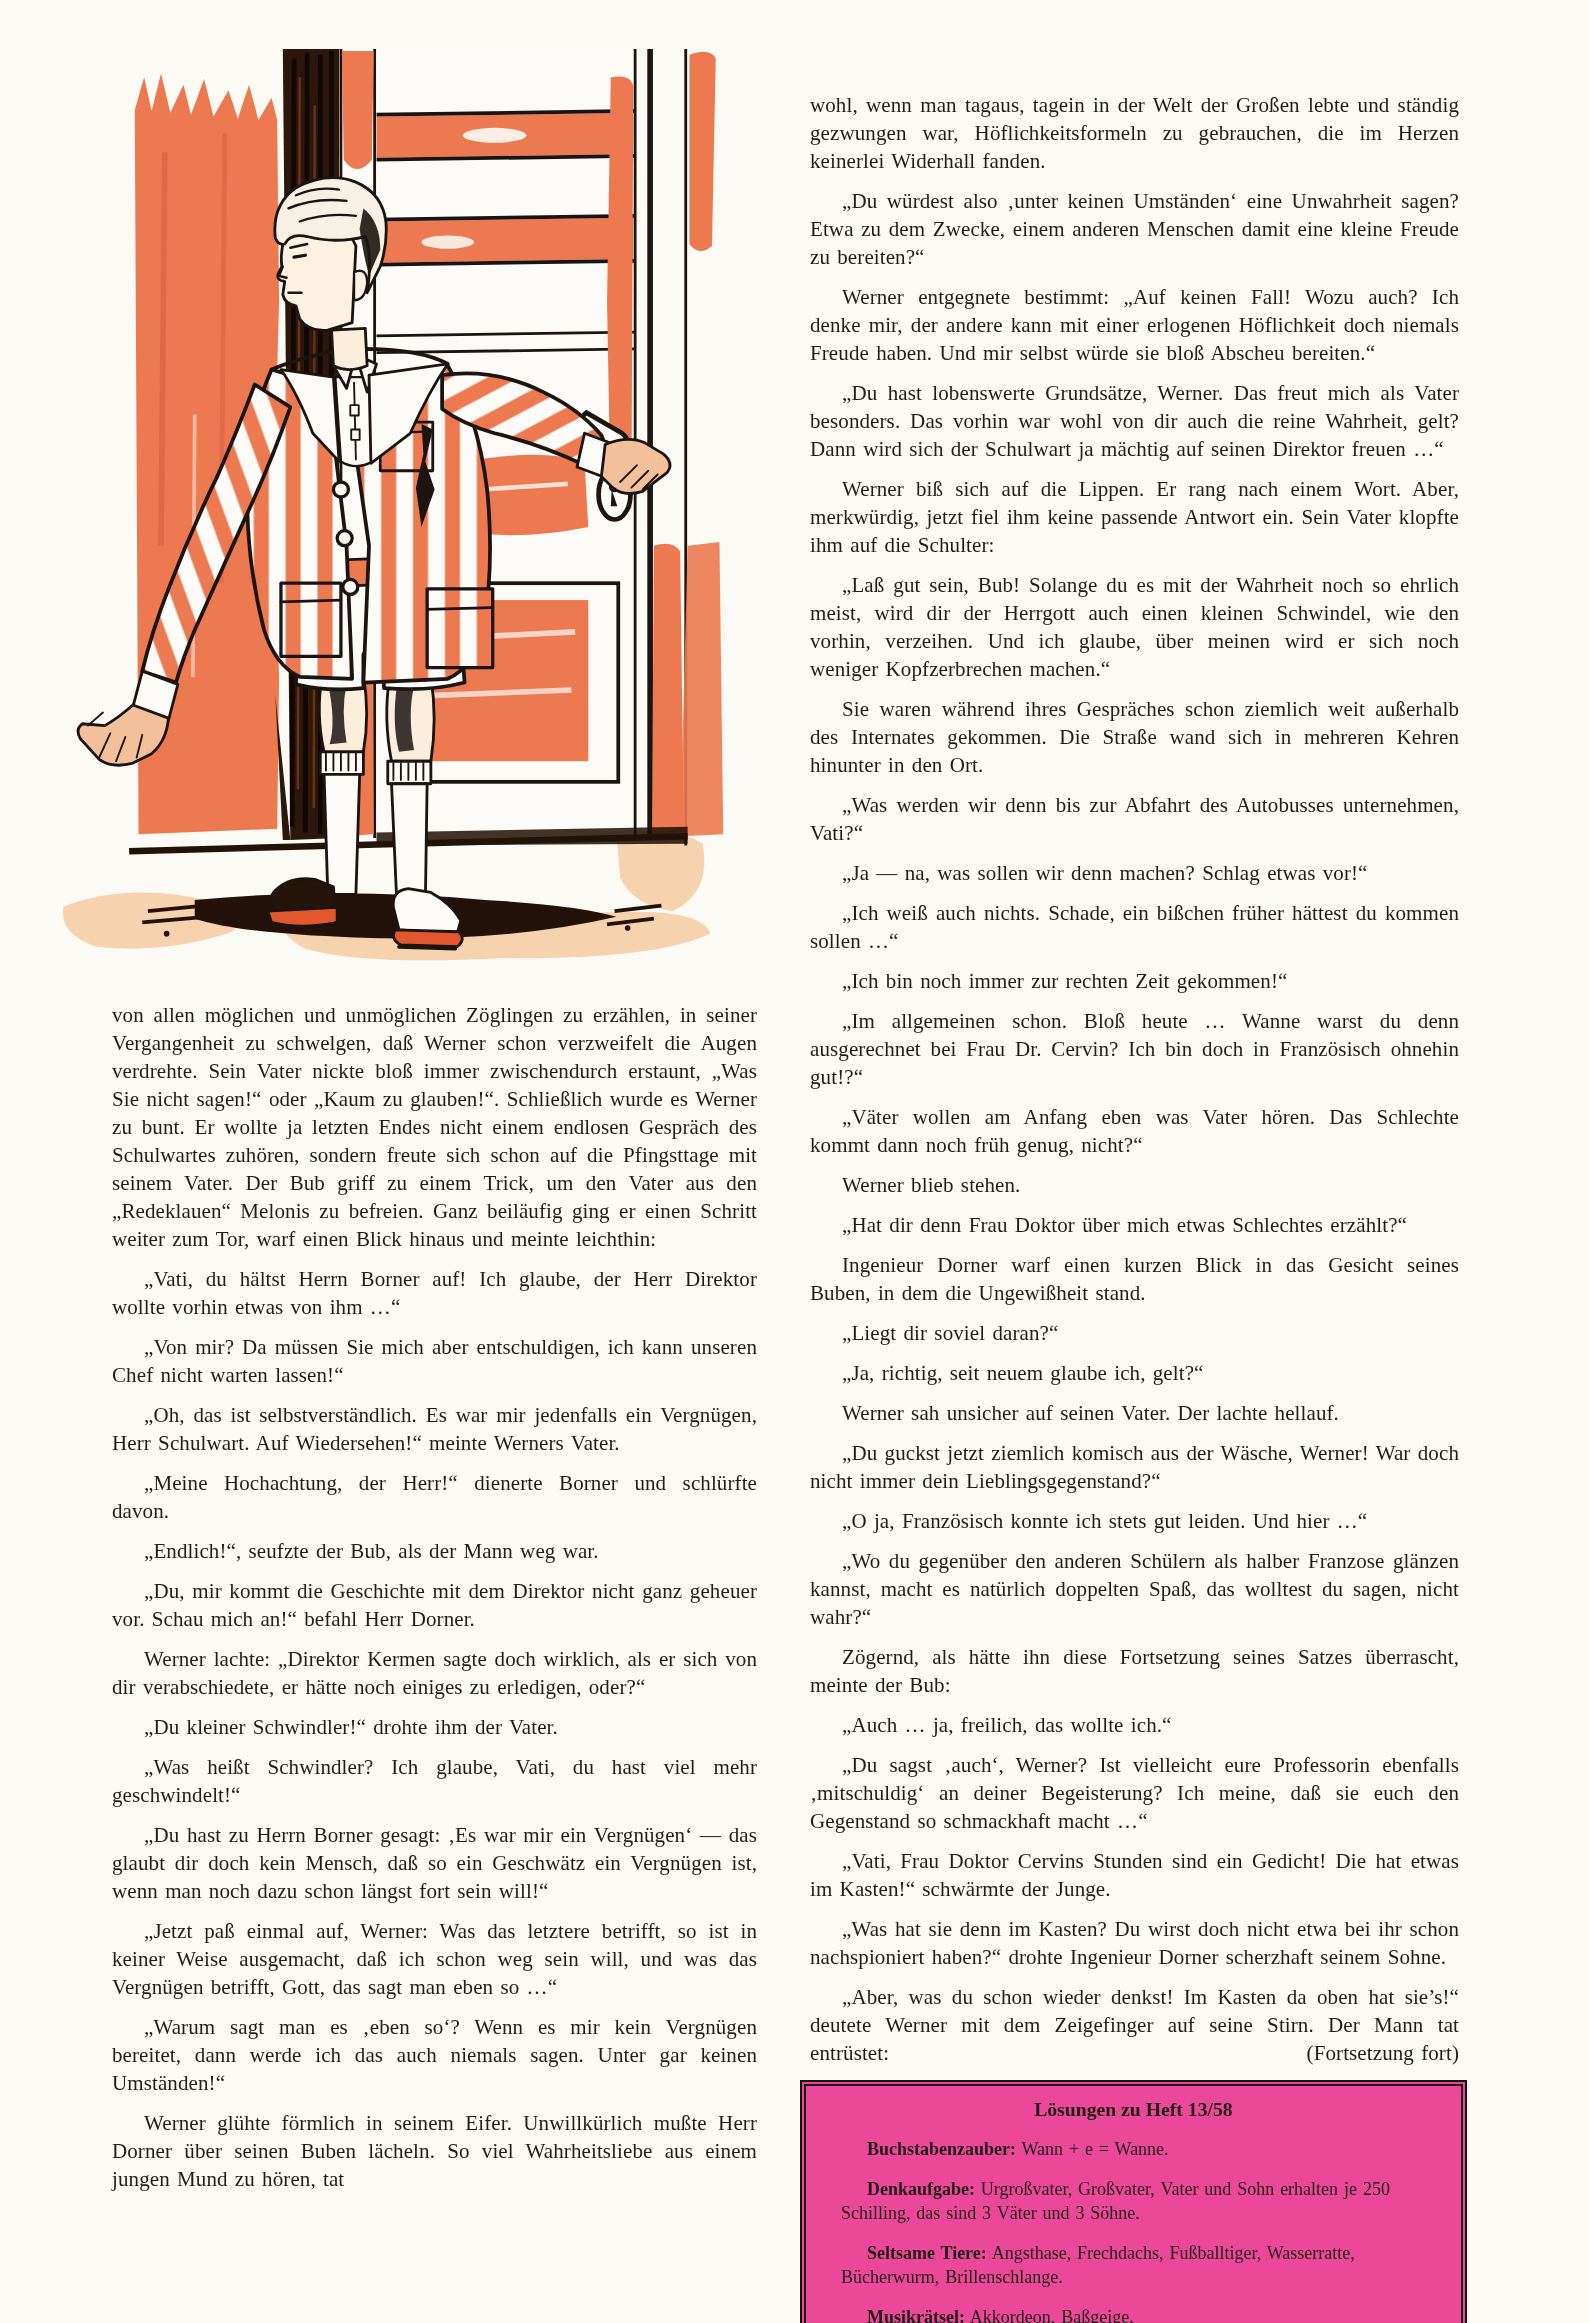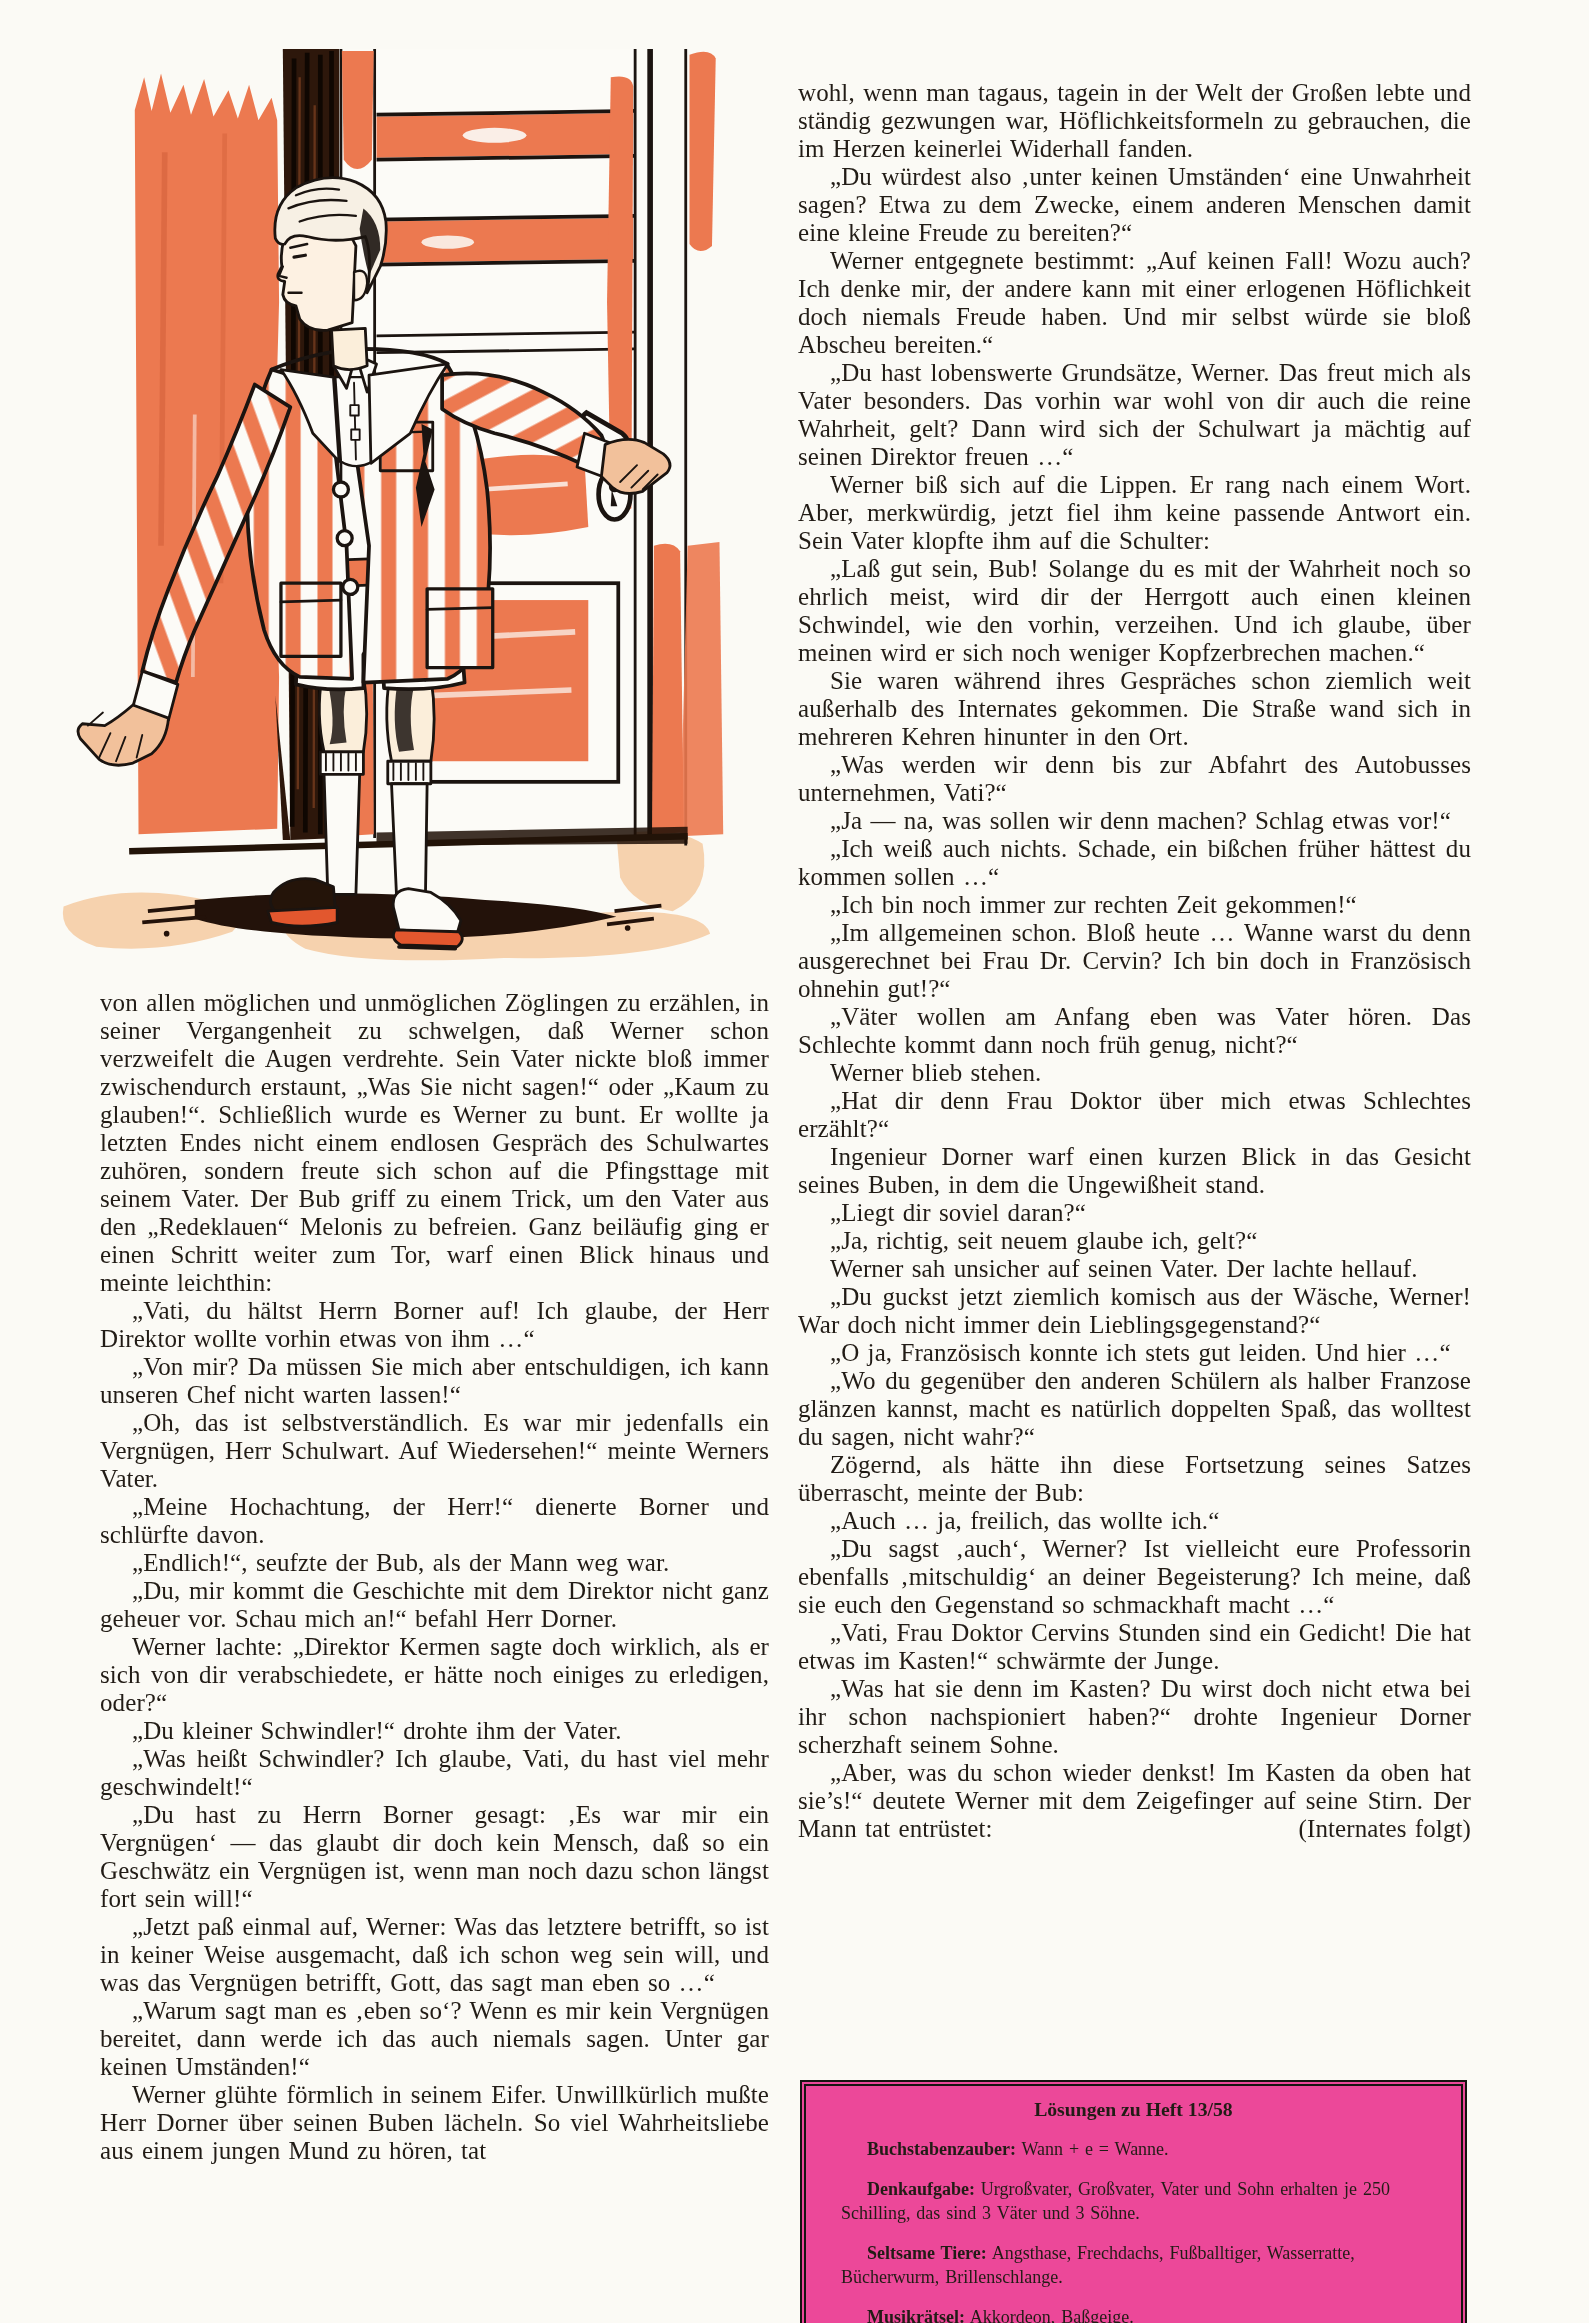--- a/index.html
+++ b/index.html
@@ -7,21 +7,21 @@
     width:1589px;height:2324px;position:relative;overflow:hidden;
     background:#fbfaf5;color:#221c16;
     font-family:"Liberation Serif","DejaVu Serif",serif;
   }
   .illustration{position:absolute;left:54px;top:20.6px;width:735px;height:952px;}
   .illustration svg{display:block;width:100%;height:100%;}
   .col{position:absolute;}
   .col-left{left:100px;top:989px;width:669px;}
   .col-right{left:798px;top:79px;width:673px;}
   .para{
-    margin:0;text-align:justify;font-size:25px;line-height:28px;
+    margin:12px;text-align:justify;font-size:21px;line-height:28px;
     word-spacing:1.9px;letter-spacing:0.1px;
   }
   .para.indent{text-indent:32px;}
   .trailer{float:right;white-space:nowrap;}
   .solutions-box{
     position:absolute;top:2001px;left:1.9px;width:667px;box-sizing:border-box;
     border:6.6px double #171310;padding:9.4px 19px 13px 19px;background:#ec4899;
   }
   .solutions-title{
     text-align:center;font-weight:bold;font-size:19.7px;line-height:24px;margin:1.9px 0 7.5px 0;
@@ -241,21 +241,21 @@
       <p class="para indent">„Ja, richtig, seit neuem glaube ich, gelt?“</p>
       <p class="para indent">Werner sah unsicher auf seinen Vater. Der lachte hellauf.</p>
       <p class="para indent">„Du guckst jetzt ziemlich komisch aus der Wäsche, Werner! War doch nicht immer dein Lieblingsgegenstand?“</p>
       <p class="para indent">„O ja, Französisch konnte ich stets gut leiden. Und hier …“</p>
       <p class="para indent">„Wo du gegenüber den anderen Schülern als halber Franzose glänzen kannst, macht es natürlich doppelten Spaß, das wolltest du sagen, nicht wahr?“</p>
       <p class="para indent">Zögernd, als hätte ihn diese Fortsetzung seines Satzes überrascht, meinte der Bub:</p>
       <p class="para indent">„Auch … ja, freilich, das wollte ich.“</p>
       <p class="para indent">„Du sagst ‚auch‘, Werner? Ist vielleicht eure Professorin ebenfalls ‚mitschuldig‘ an deiner Begeisterung? Ich meine, daß sie euch den Gegenstand so schmackhaft macht …“</p>
       <p class="para indent">„Vati, Frau Doktor Cervins Stunden sind ein Gedicht! Die hat etwas im Kasten!“ schwärmte der Junge.</p>
       <p class="para indent">„Was hat sie denn im Kasten? Du wirst doch nicht etwa bei ihr schon nachspioniert haben?“ drohte Ingenieur Dorner scherzhaft seinem Sohne.</p>
-      <p class="para indent">„Aber, was du schon wieder denkst! Im Kasten da oben hat sie’s!“ deutete Werner mit dem Zeigefinger auf seine Stirn. Der Mann tat entrüstet:<span class="trailer">(Internates folgt)</span></p>
+      <p class="para indent">„Aber, was du schon wieder denkst! Im Kasten da oben hat sie’s!“ deutete Werner mit dem Zeigefinger auf seine Stirn. Der Mann tat entrüstet:<span class="trailer">(Fortsetzung fort)</span></p>
     </div>
   <div class="solutions-box">
     <div class="solutions-title">Lösungen zu Heft 13/58</div>
     <div>
         <p class="sol-item"><b>Buchstabenzauber:</b> Wann + e = Wanne.</p>
         <p class="sol-item"><b>Denkaufgabe:</b> Urgroßvater, Großvater, Vater und Sohn erhalten je 250 Schilling, das sind 3 Väter und 3 Söhne.</p>
         <p class="sol-item"><b>Seltsame Tiere:</b> Angsthase, Frechdachs, Fußballtiger, Wasserratte, Bücherwurm, Brillenschlange.</p>
         <p class="sol-item"><b>Musikrätsel:</b> Akkordeon, Baßgeige.</p>
       </div>
   </div>

